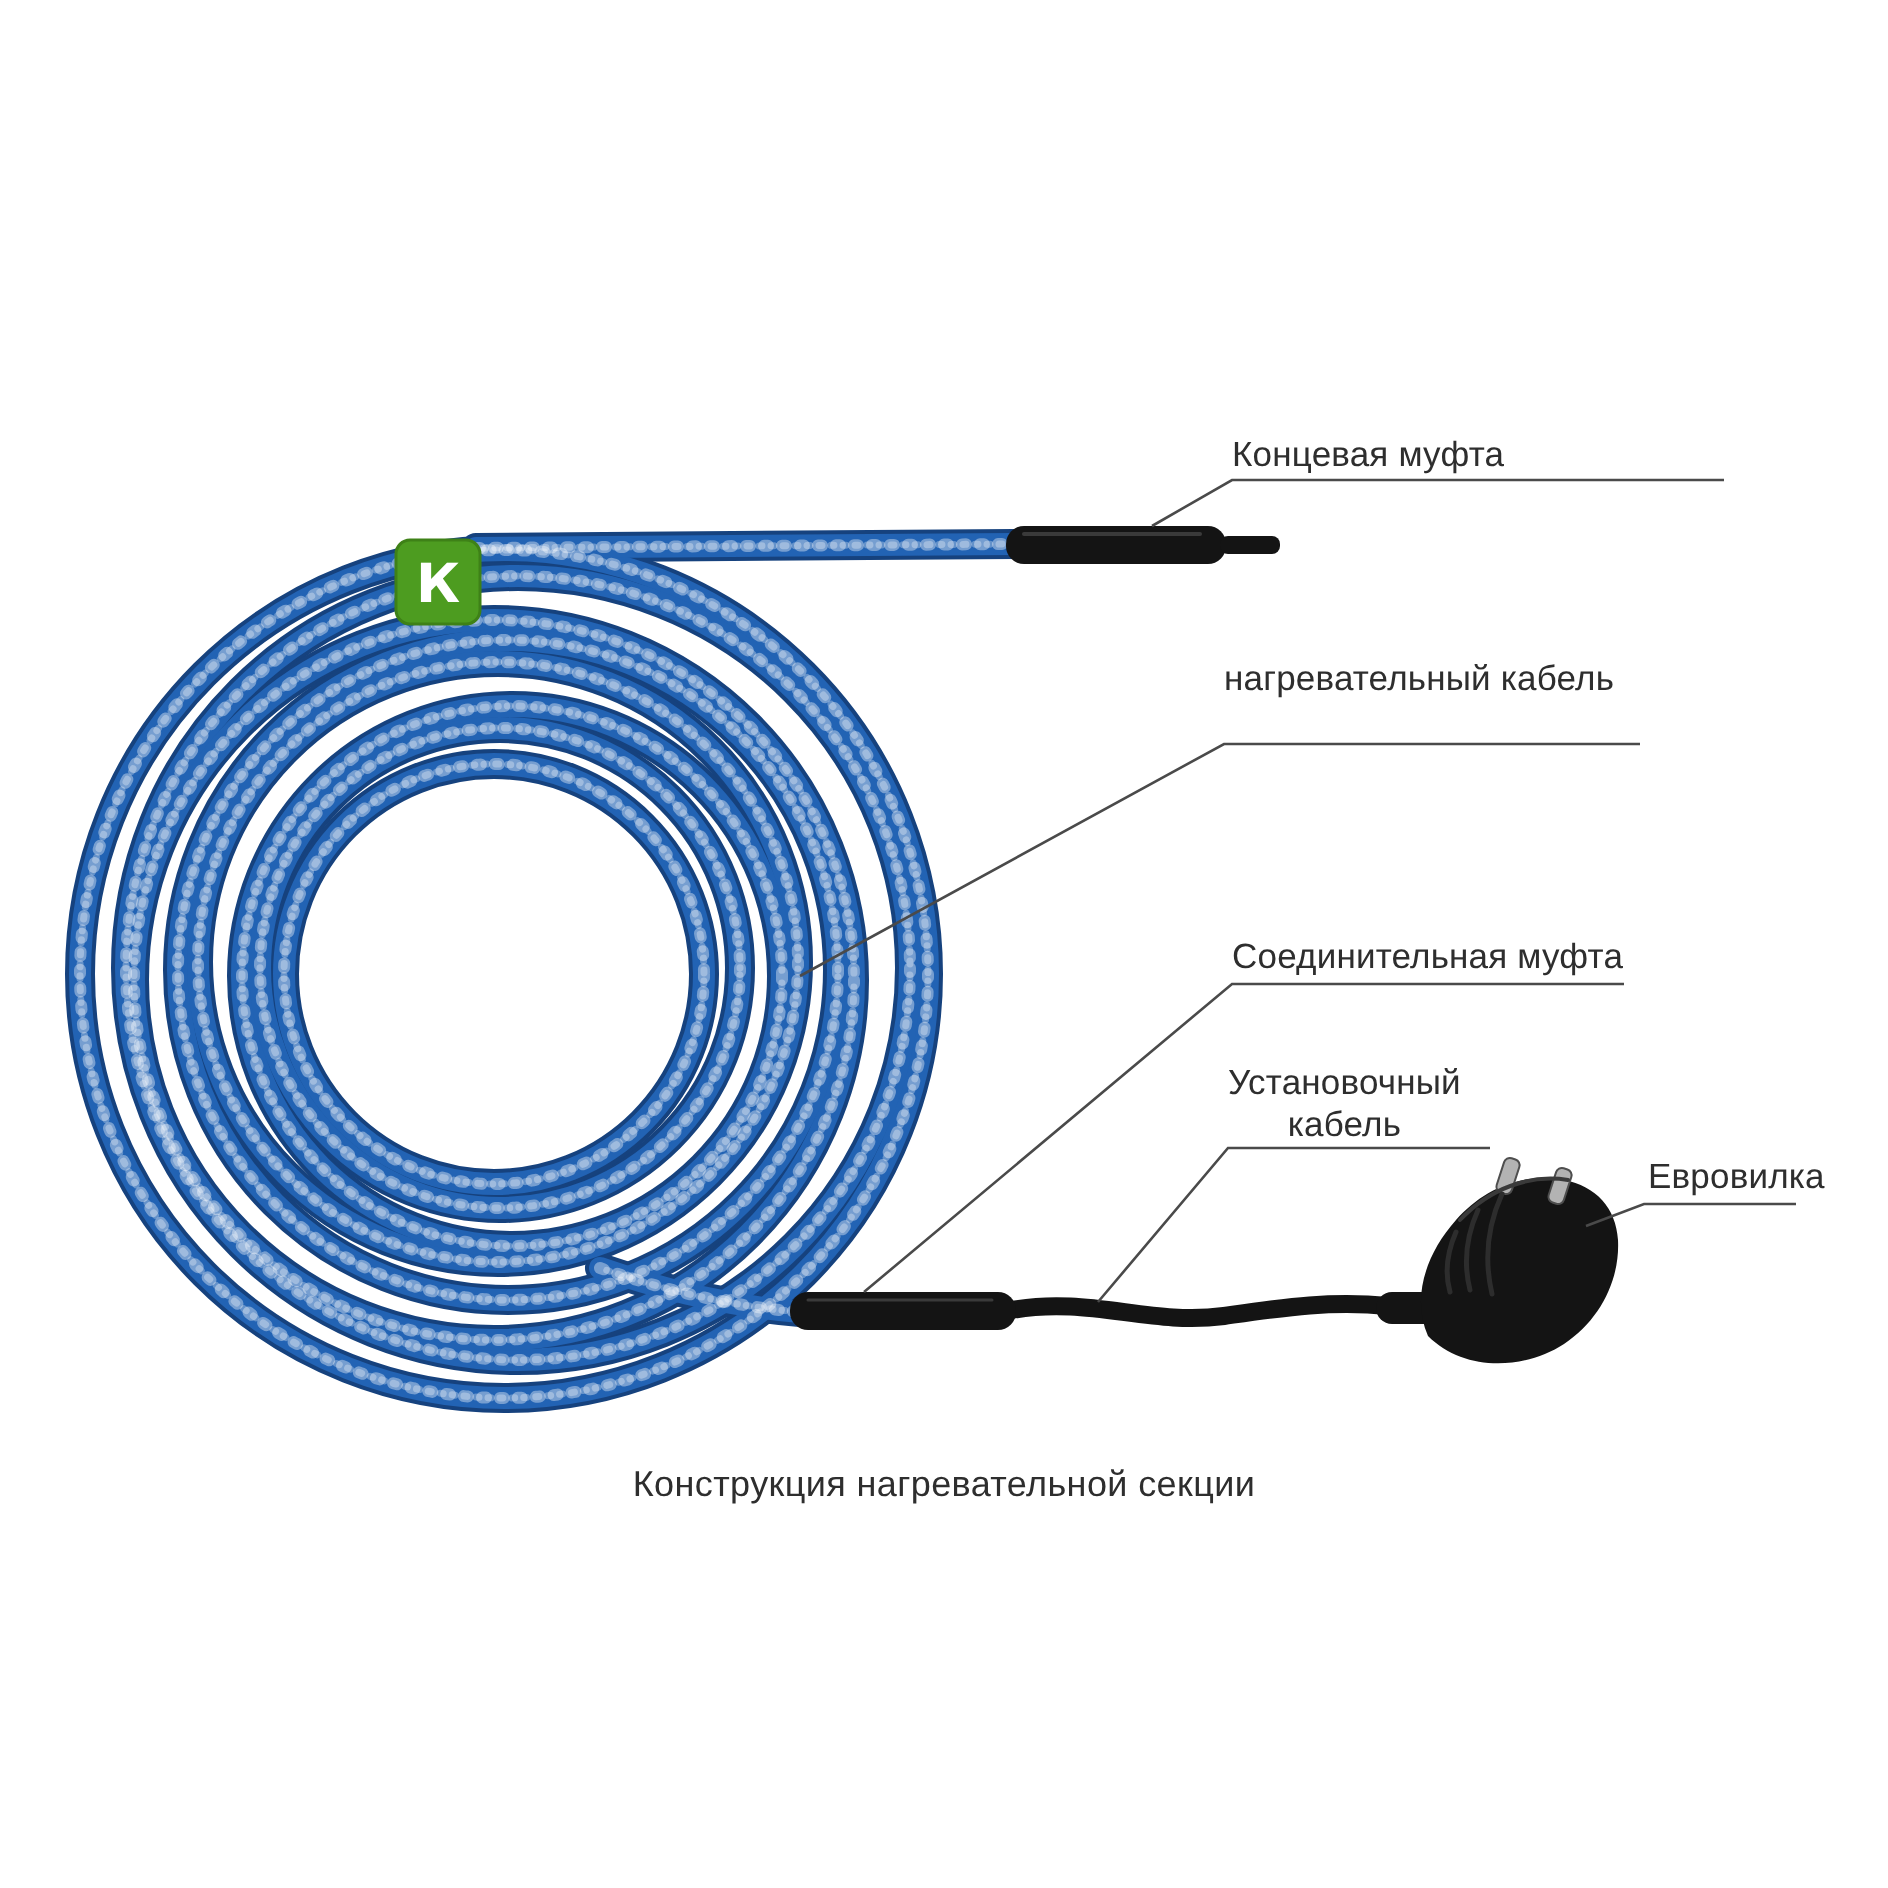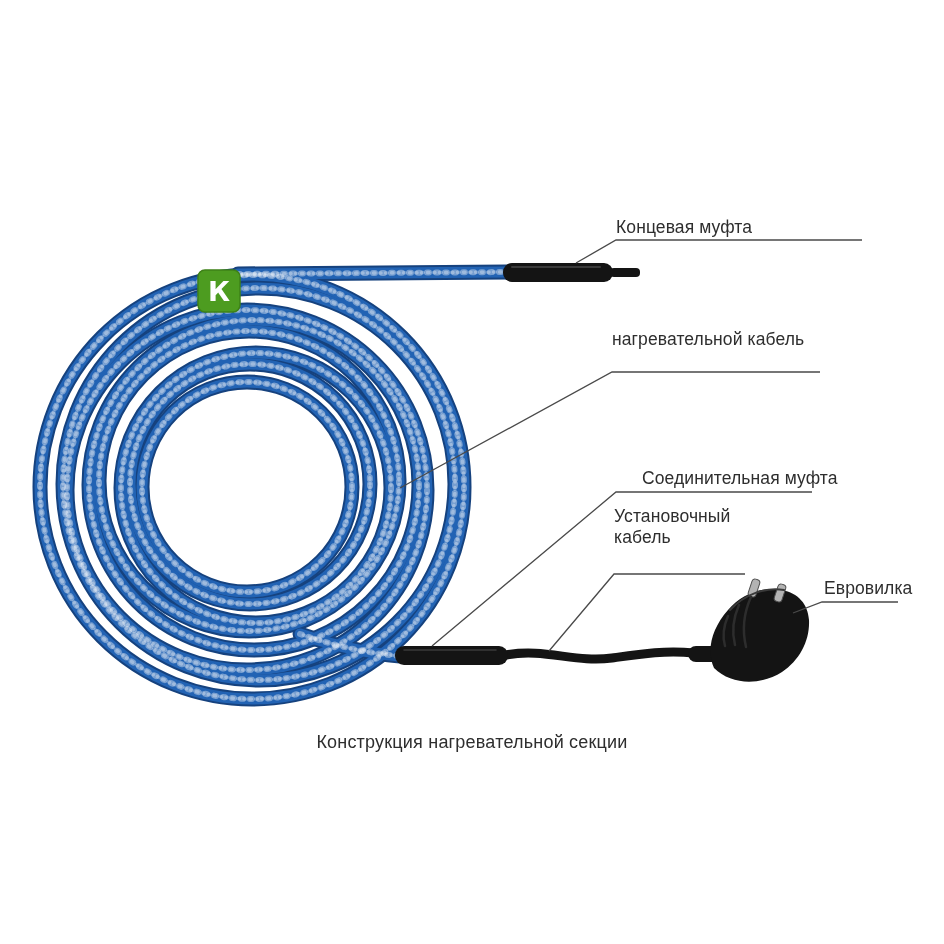--- a/index.html
+++ b/index.html
@@ -85,28 +85,28 @@
       <rect x="198" y="270" width="42" height="42" rx="7" stroke="#3e8117" stroke-width="1.5" fill="#4d9c20"></rect>
       <text x="219" y="301" text-anchor="middle" font-family="DejaVu Sans, sans-serif" font-size="27" font-weight="bold" fill="#ffffff">К</text>
     </g>
   </svg>
 
   <div class="label" style="left:616px;top:217px;text-align:right;">
     <span>Концевая муфта</span>
   </div>
 
   <div class="label" style="left:612px;top:329px;">
-    <span>нагревательной кабель</span>
+    <span>нагревательный кабель</span>
   </div>
 
-  <div class="label" style="left:616px;top:468px;margin-left:26px;">
+  <div class="label" style="left:616px;top:468px;">
     <span>Соединительная муфта</span>
   </div>
 
-  <div class="label" style="left:614px;top:506px;">
+  <div class="label" style="left:614px;top:531px;text-align:center;">
     <span>Установочный</span>
     <span>кабель</span>
   </div>
 
   <div class="label" style="left:824px;top:578px;text-align:right;">
     <span>Евровилка</span>
   </div>
 
   <div class="caption">Конструкция нагревательной секции</div>
 

